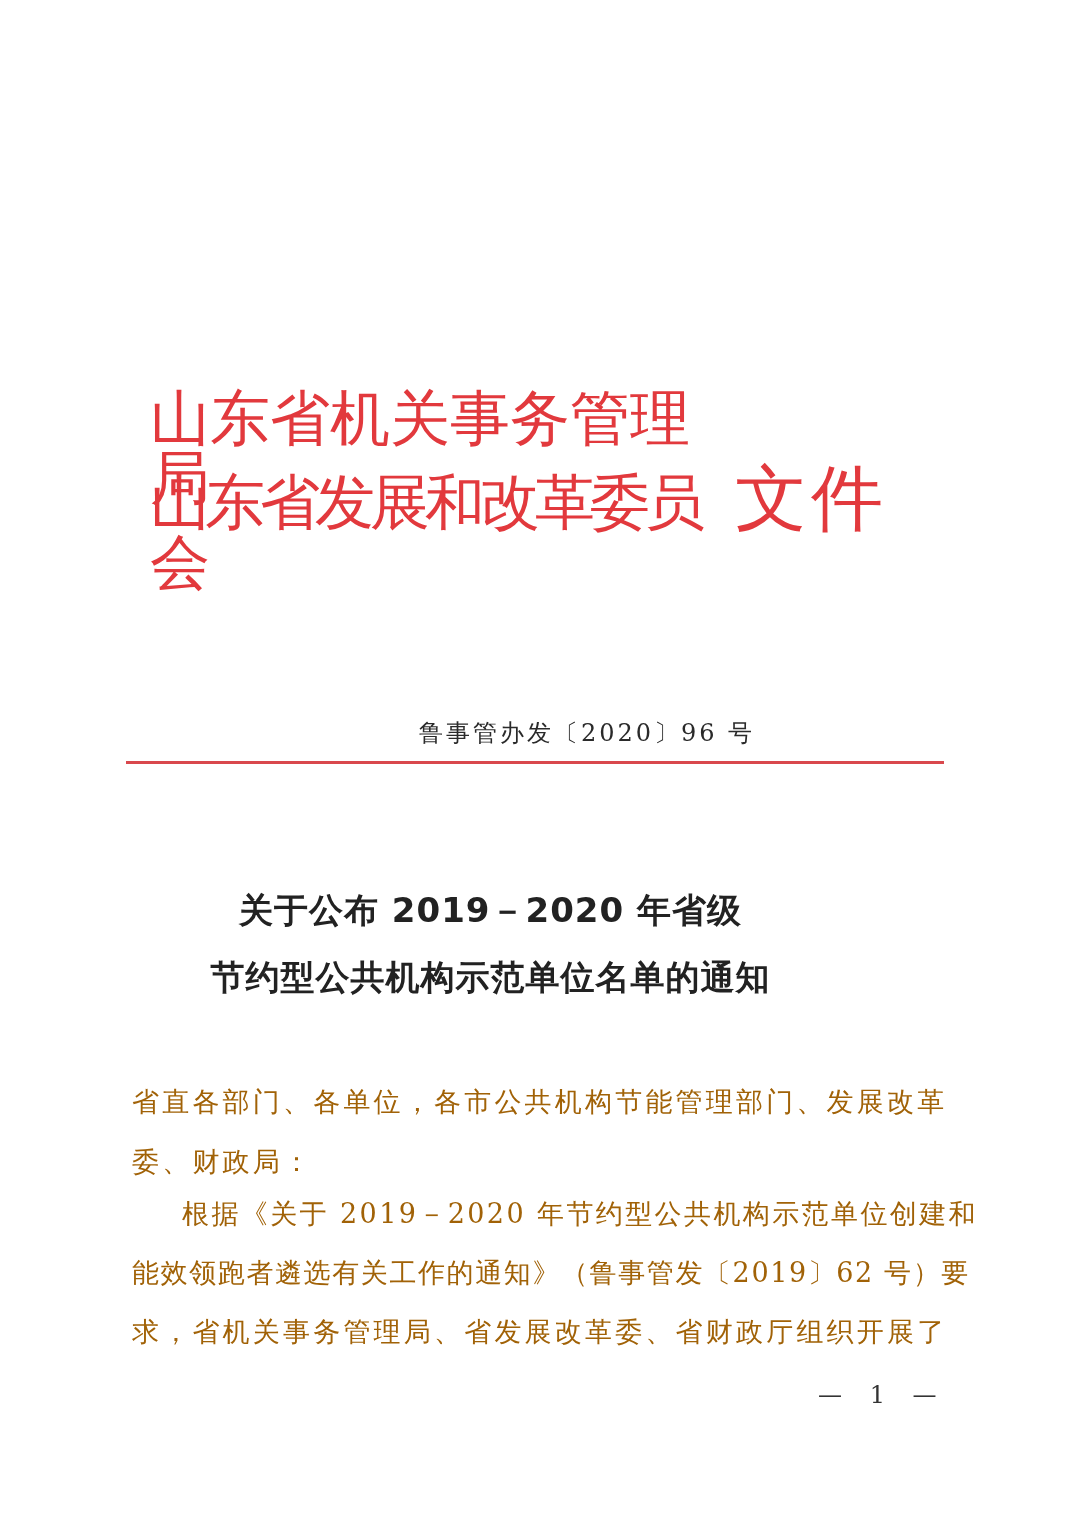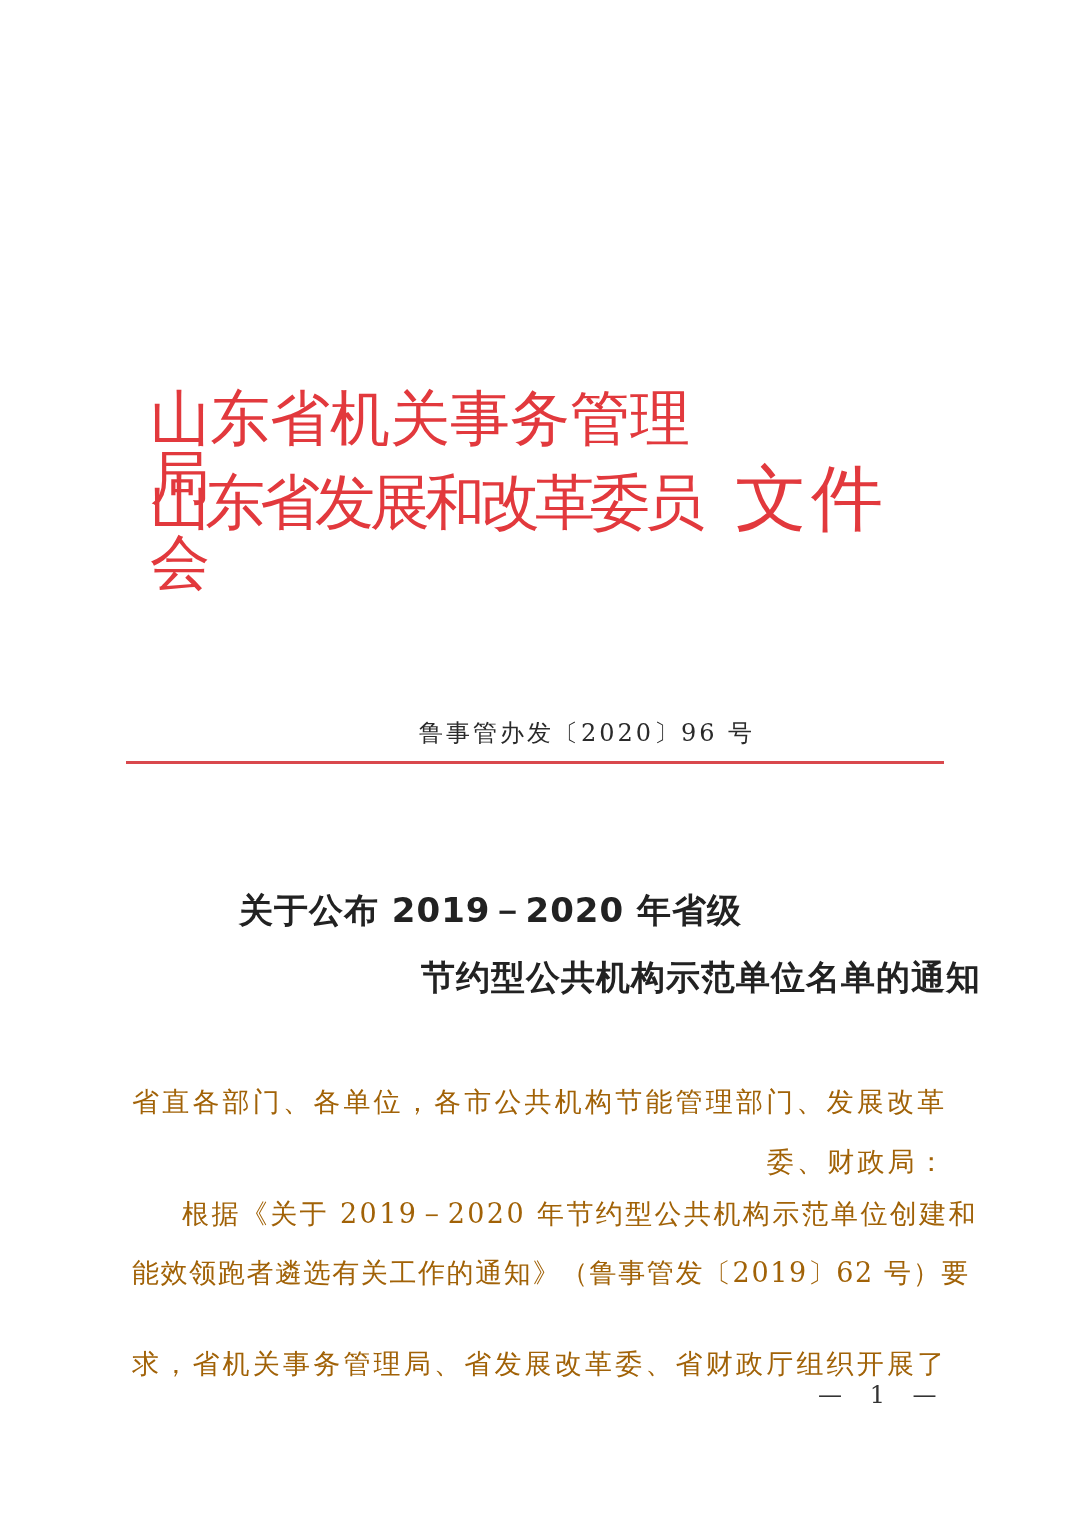--- a/index.html
+++ b/index.html
@@ -46,21 +46,21 @@
     .title {
       position: absolute; left: 0; width: 981px;
       text-align: center;
       font-family: "DejaVu Sans", sans-serif;
       font-weight: bold;
       font-size: 34px;
       color: #222;
       letter-spacing: 1px;
     }
     .title.l1 { top: 888px; }
-    .title.l2 { top: 955px; text-align: right; }
+    .title.l2 { top: 955px; }
     .body-line {
       position: absolute; left: 132px; width: 816px;
       font-size: 27px;
       color: #a16207;
       letter-spacing: 3.2px;
       white-space: nowrap;
     }
     .pageno {
       position: absolute; left: 818px; top: 1381px;
       font-size: 24px;
@@ -79,18 +79,18 @@
 <div class="wenjian">文件</div>
 
 <div class="docno">鲁事管办发〔2020〕96 号</div>
 
 <div class="redline"></div>
 
 <div class="title l1">关于公布 2019－2020 年省级</div>
 <div class="title l2">节约型公共机构示范单位名单的通知</div>
 
 <div class="body-line" style="top:1084px;">省直各部门、各单位，各市公共机构节能管理部门、发展改革</div>
-<div class="body-line" style="top:1144px;text-align:right;">委、财政局：</div>
+<div class="body-line" style="top:1144px;">委、财政局：</div>
 <div class="body-line" style="top:1196px; left:182px; width:762px; letter-spacing:2.4px;">根据《关于 2019－2020 年节约型公共机构示范单位创建和</div>
 <div class="body-line" style="top:1255px; letter-spacing:1.6px;">能效领跑者遴选有关工作的通知》（鲁事管发〔2019〕62 号）要</div>
-<div class="body-line" style="top:1314px;margin-top:32px;">求，省机关事务管理局、省发展改革委、省财政厅组织开展了</div>
+<div class="body-line" style="top:1314px;">求，省机关事务管理局、省发展改革委、省财政厅组织开展了</div>
 
 <div class="pageno">— 1 —</div>
 
 </body></html>

